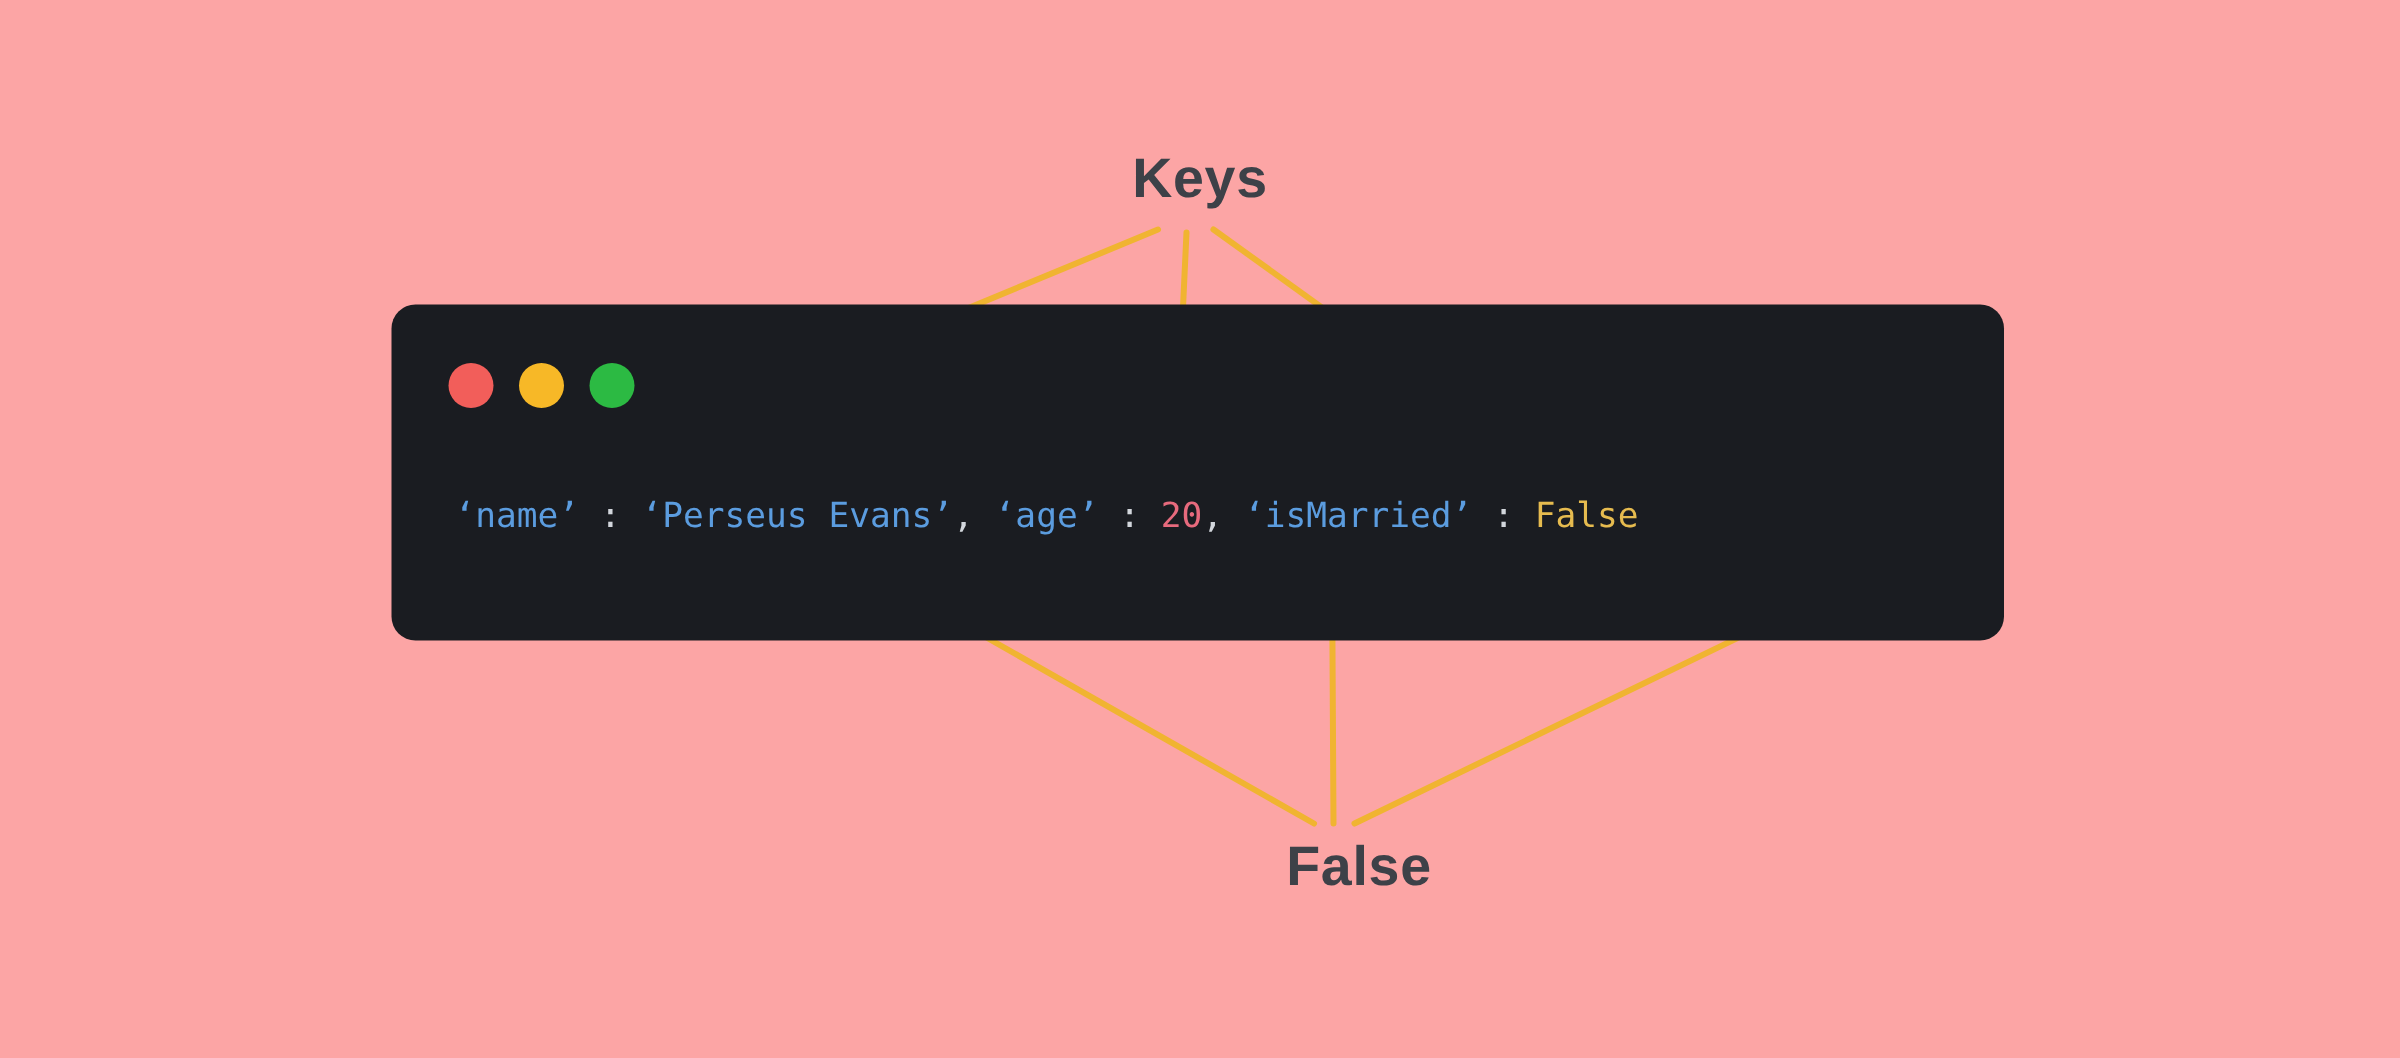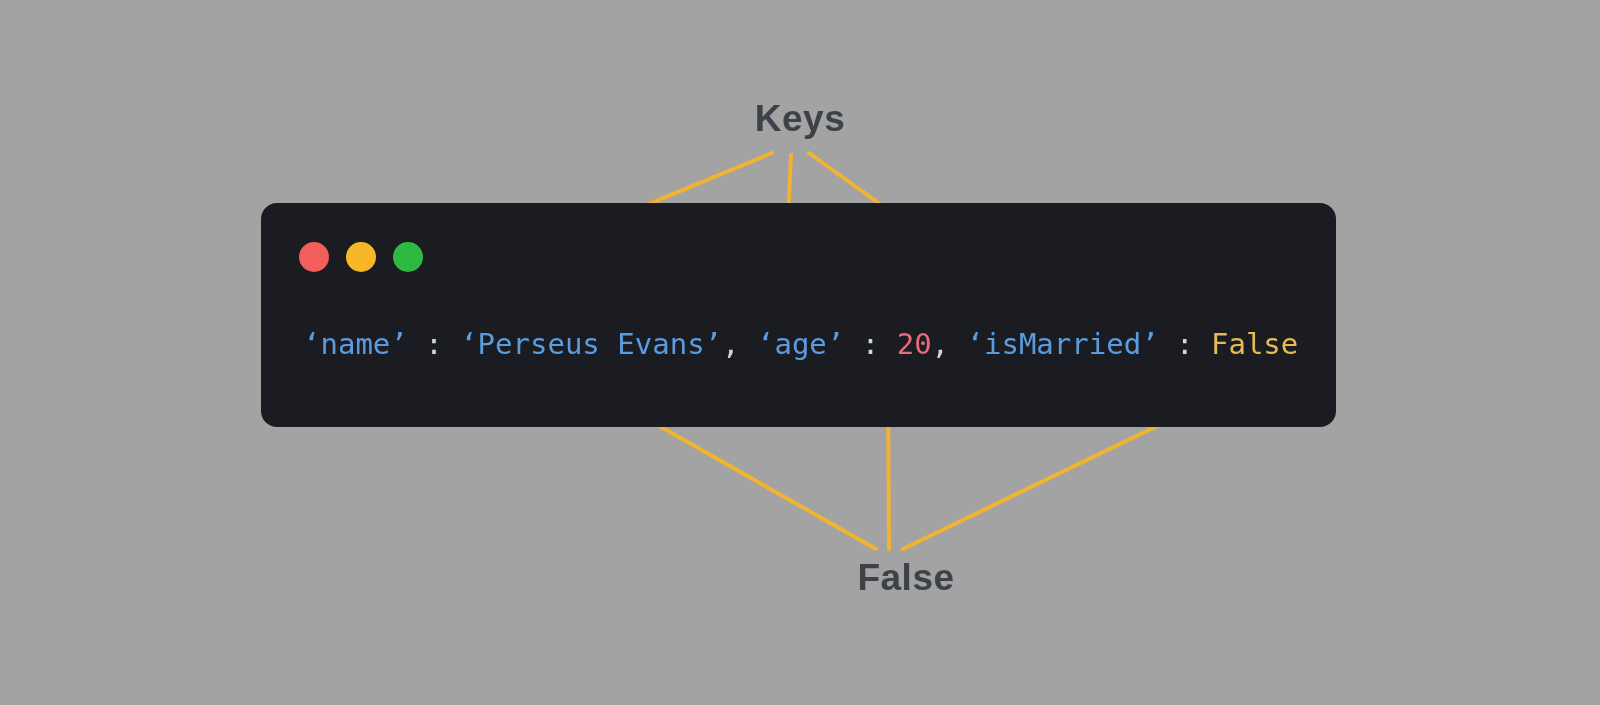--- a/index.html
+++ b/index.html
@@ -8,21 +8,21 @@
     width: 1600px;
     height: 705px;
     background: #ffffff;
     overflow: hidden;
     font-family: "Liberation Sans", sans-serif;
   }
   .stage {
     position: relative;
     width: 1600px;
     height: 705px;
-    background: #a3a3a3;
+    background: #fca5a5;
   }
   .arrow-overlay {
     position: absolute;
     left: 0; top: 0;
     width: 1600px;
     height: 705px;
     pointer-events: none;
   }
   .diagram-label {
     position: absolute;
@@ -54,21 +54,21 @@
   .traffic-light {
     width: 30px;
     height: 30px;
     border-radius: 50%;
   }
   .code-line {
     position: absolute;
     left: 42px;
     top: 123px;
     font-family: "DejaVu Sans Mono", monospace;
-    font-size: 29px;
+    font-size: 23px;
     line-height: 36px;
     white-space: pre;
   }
 </style>
 </head>
 <body>
 
 <div class="stage">
 
   <svg class="arrow-overlay" width="1600" height="705" viewBox="0 0 1600 705" xmlns="http://www.w3.org/2000/svg">

